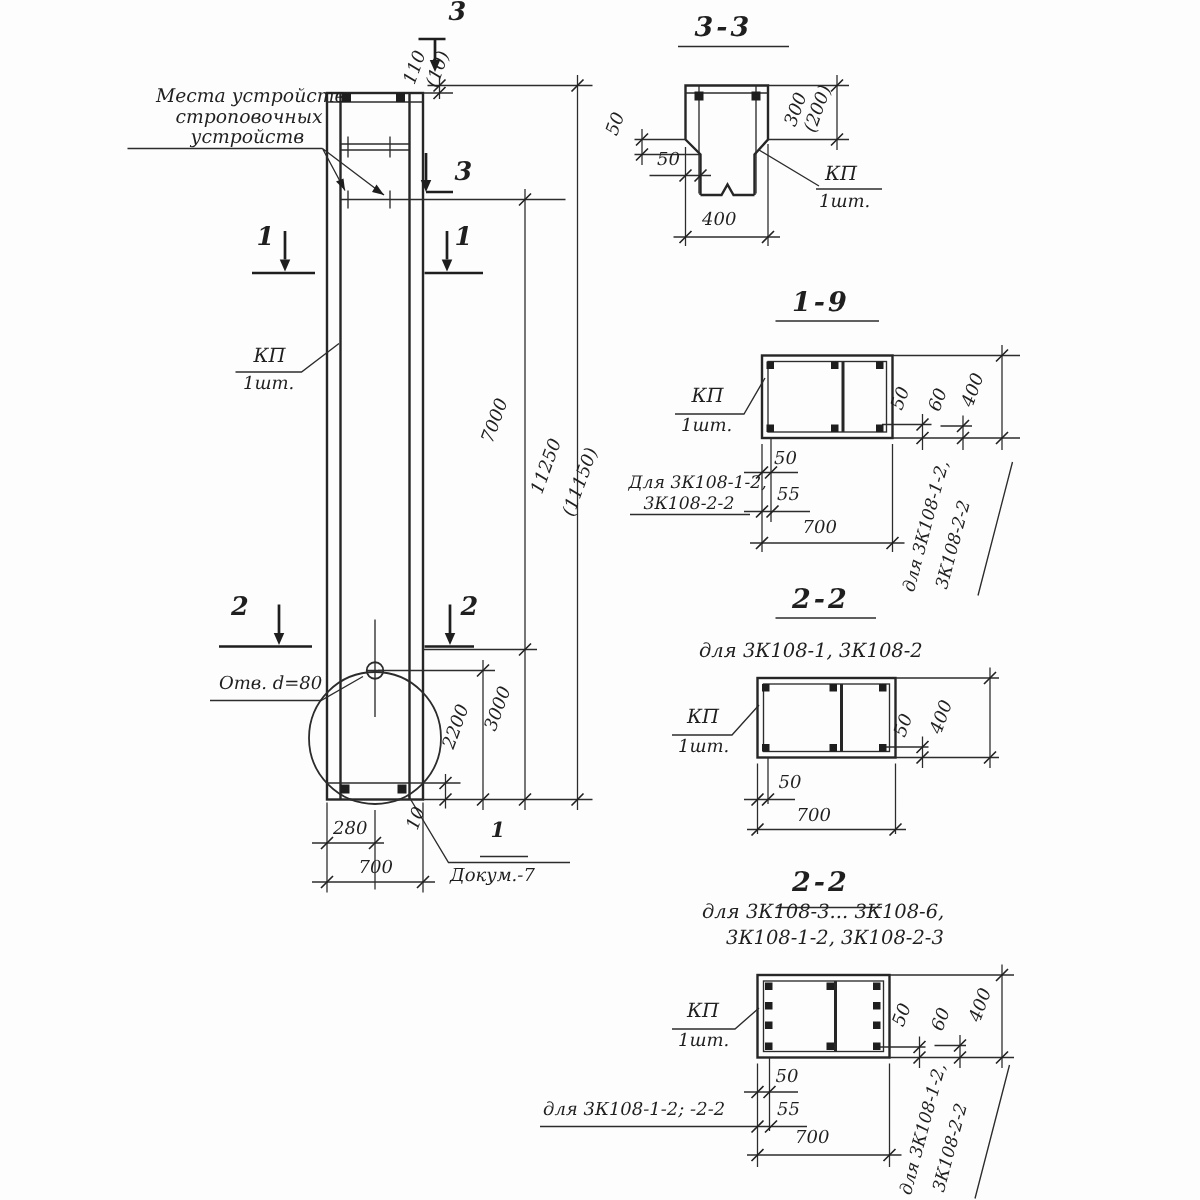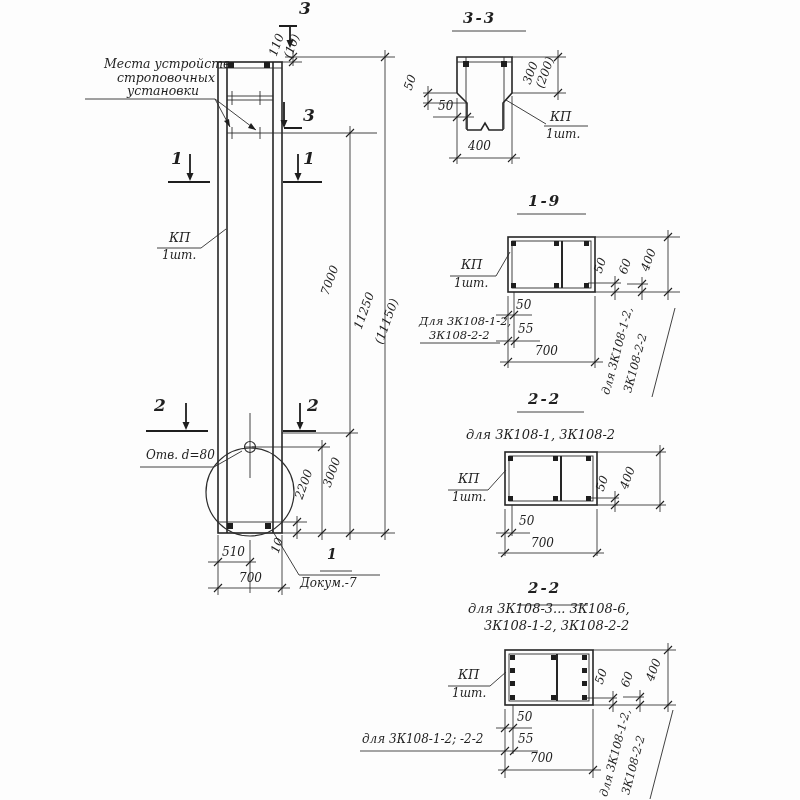--- a/index.html
+++ b/index.html
@@ -3,21 +3,21 @@
 <meta charset="utf-8">
 <style>
   html,body{margin:0;padding:0;background:#fff;}
   #canvas{position:relative;width:800px;height:800px;background:#fdfdfd;
           font-family:"DejaVu Serif",serif;color:#1f1f1f;overflow:hidden;}
   #linework{position:absolute;left:0;top:0;}
   .t{position:absolute;font-style:italic;font-size:12px;line-height:13px;white-space:nowrap;}
   .t125{font-size:12.5px;}
   .t13{font-size:13px;}
   .t11{font-size:11.5px;}
-  .title{font-size:15px;font-weight:bold;letter-spacing:2px;}
+  .title{font-size:18px;font-weight:bold;letter-spacing:2px;}
   .dig{font-size:17px;font-weight:bold;line-height:17px;}
   .d14{font-size:14px;font-weight:bold;}
   .v{transform-origin:left bottom;transform:rotate(-70deg);}
   .v75{transform-origin:left bottom;transform:rotate(-75deg);}
 </style>
 </head>
 <body>
 
 <div id="canvas">
 
@@ -113,41 +113,41 @@
     <polygon points="294.5,173 301.5,173 298,181"></polygon>
     <polygon points="182.5,422 189.5,422 186,430"></polygon>
     <polygon points="296.5,422 303.5,422 300,430"></polygon>
     <polygon points="286.5,40 293.5,40 290,48"></polygon>
     <polygon points="280.5,120 287.5,120 284,128"></polygon>
   </g>
 </svg>
 
 <span class="t t125" style="left:104px;top:57px">Места устройств</span>
 <span class="t t125" style="left:117px;top:71px">строповочных</span>
-<span class="t t125" style="left:127px;top:84px">установки</span>
+<span class="t t125" style="left:127px;top:84px">устройств</span>
 <span class="t t13" style="left:169px;top:231px">КП</span>
 <span class="t" style="left:162px;top:249px">1шт.</span>
 <span class="t" style="left:146px;top:449px">Отв. d=80</span>
 <span class="t d14" style="left:327px;top:548px">1</span>
 <span class="t" style="left:300px;top:577px">Докум.-7</span>
 <span class="t dig" style="left:171px;top:150px">1</span>
 <span class="t dig" style="left:303px;top:150px">1</span>
 <span class="t dig" style="left:154px;top:397px">2</span>
 <span class="t dig" style="left:307px;top:397px">2</span>
 <span class="t dig" style="left:299px;top:0px">3</span>
 <span class="t dig" style="left:303px;top:107px">3</span>
 <span class="t v" style="left:279px;top:45px">110</span>
 <span class="t v" style="left:294px;top:47px">(10)</span>
 <span class="t v" style="left:331px;top:284px">7000</span>
 <span class="t v" style="left:364px;top:318px">11250</span>
 <span class="t v" style="left:385px;top:333px">(11150)</span>
 <span class="t v" style="left:305px;top:488px">2200</span>
 <span class="t v" style="left:333px;top:476px">3000</span>
 <span class="t v" style="left:281px;top:542px">10</span>
-<span class="t" style="left:222px;top:546px">510</span>
+<span class="t" style="left:222px;top:546px">280</span>
 <span class="t" style="left:239px;top:572px">700</span>
 
 <span class="t title" style="left:463px;top:12px">3-3</span>
 <span class="t v" style="left:414px;top:79px">50</span>
 <span class="t" style="left:438px;top:100px">50</span>
 <span class="t" style="left:468px;top:140px">400</span>
 <span class="t v" style="left:533px;top:73px">300</span>
 <span class="t v" style="left:546px;top:77px">(200)</span>
 <span class="t t13" style="left:550px;top:110px">КП</span>
 <span class="t" style="left:546px;top:128px">1шт.</span>
@@ -170,21 +170,21 @@
 <span class="t t13" style="left:466px;top:428px">для 3К108-1, 3К108-2</span>
 <span class="t t13" style="left:458px;top:472px">КП</span>
 <span class="t" style="left:452px;top:491px">1шт.</span>
 <span class="t" style="left:519px;top:515px">50</span>
 <span class="t" style="left:531px;top:537px">700</span>
 <span class="t v" style="left:606px;top:480px">50</span>
 <span class="t v" style="left:630px;top:478px">400</span>
 
 <span class="t title" style="left:528px;top:582px">2-2</span>
 <span class="t t13" style="left:468px;top:602px">для 3К108-3... 3К108-6,</span>
-<span class="t t13" style="left:484px;top:619px">3К108-1-2, 3К108-2-2</span>
+<span class="t t13" style="left:484px;top:619px">3К108-1-2, 3К108-2-3</span>
 <span class="t t13" style="left:458px;top:668px">КП</span>
 <span class="t" style="left:452px;top:687px">1шт.</span>
 <span class="t" style="left:517px;top:711px">50</span>
 <span class="t" style="left:518px;top:733px">55</span>
 <span class="t" style="left:362px;top:733px">для 3К108-1-2; -2-2</span>
 <span class="t" style="left:530px;top:752px">700</span>
 <span class="t v" style="left:605px;top:673px">50</span>
 <span class="t v" style="left:631px;top:676px">60</span>
 <span class="t v" style="left:656px;top:670px">400</span>
 <span class="t t11 v75" style="left:610px;top:785px">для 3К108-1-2,</span>

